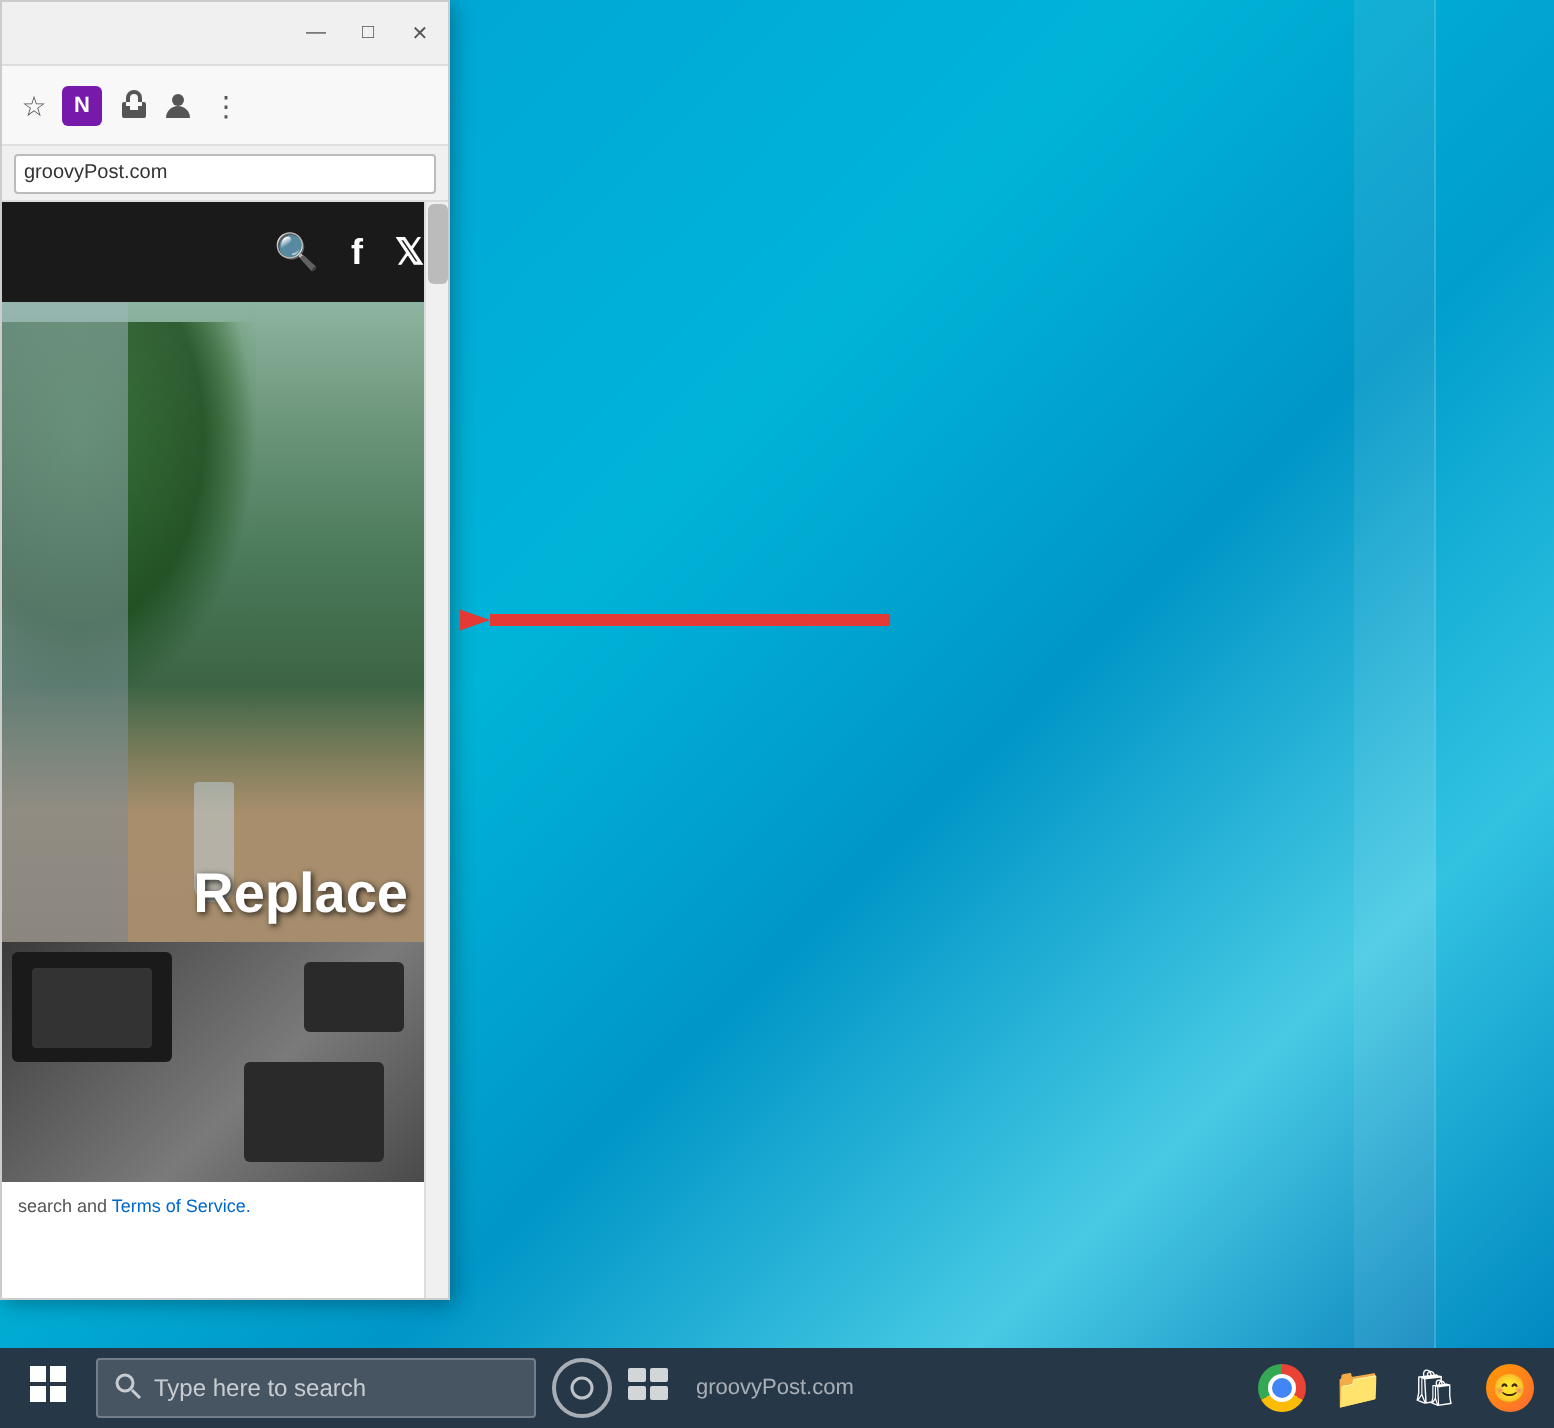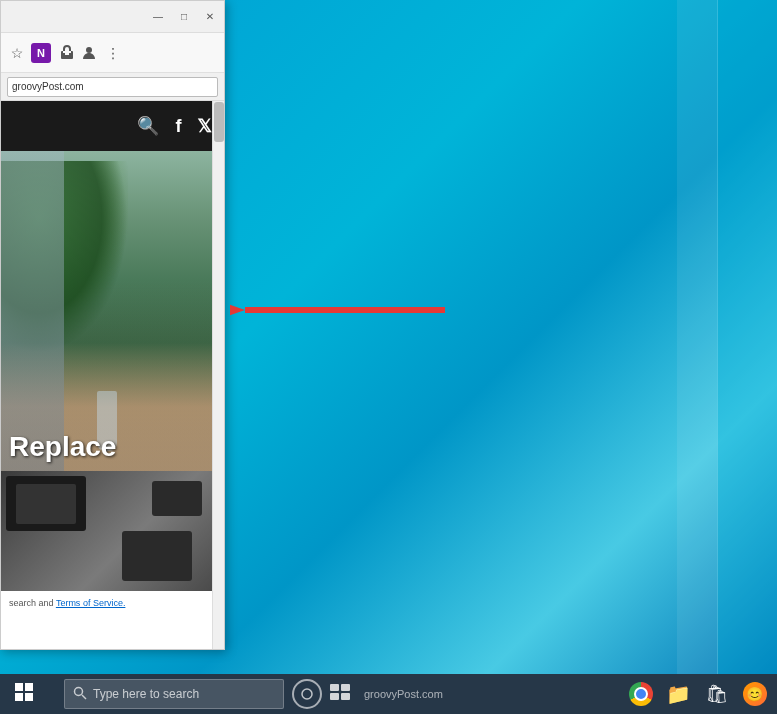--- a/index.html
+++ b/index.html
@@ -216,20 +216,21 @@
       height: 60px;
       background: rgba(200,230,255,0.4);
       border-radius: 2px 2px 8px 8px;
     }
 
     .replace-text {
       color: white;
       font-size: 28px;
       font-weight: bold;
       text-shadow: 1px 1px 3px rgba(0,0,0,0.8);
+      text-align: right;
     }
 
     
     .second-image {
       width: calc(100% - 12px);
       height: 120px;
       background: linear-gradient(135deg, #3a3a3a 0%, #5a5a5a 30%, #7a7a7a 60%, #4a4a4a 100%);
       position: relative;
       overflow: hidden;
     }
@@ -247,21 +248,20 @@
     
     .footer-text {
       padding: 6px 8px;
       font-size: 9px;
       color: #555;
       line-height: 1.4;
     }
 
     .footer-link {
       color: #0066cc;
-      text-decoration: underline;
       margin-top: 32px;
     }
 
     
     .red-arrow {
       position: absolute;
       top: 290px;
       left: 230px;
       width: 220px;
       height: 40px;
@@ -304,21 +304,20 @@
       align-items: center;
       background: rgba(255,255,255,0.15);
       border: 1px solid rgba(255,255,255,0.25);
       height: 30px;
       width: 220px;
       border-radius: 2px;
       padding: 0 8px;
       gap: 6px;
       cursor: text;
       flex-shrink: 0;
-      margin-left: 16px;
     }
 
     .search-bar-icon {
       color: rgba(255,255,255,0.7);
       font-size: 14px;
     }
 
     .search-bar-text {
       color: rgba(255,255,255,0.7);
       font-size: 12px;

